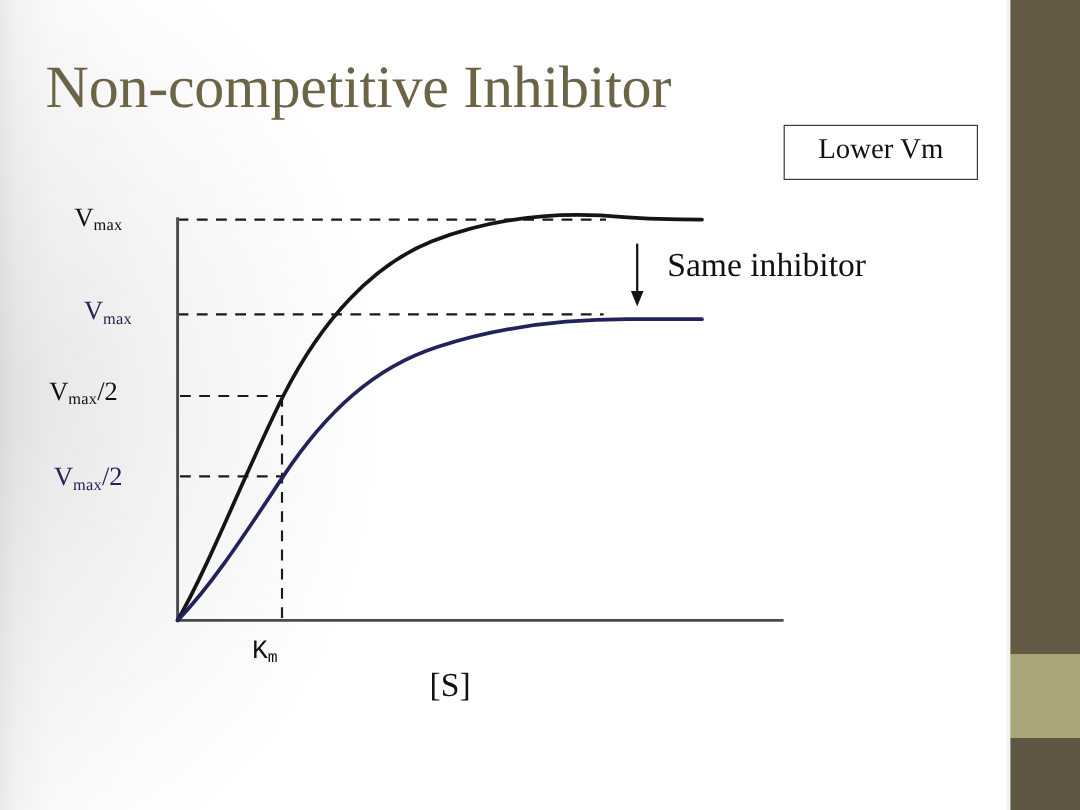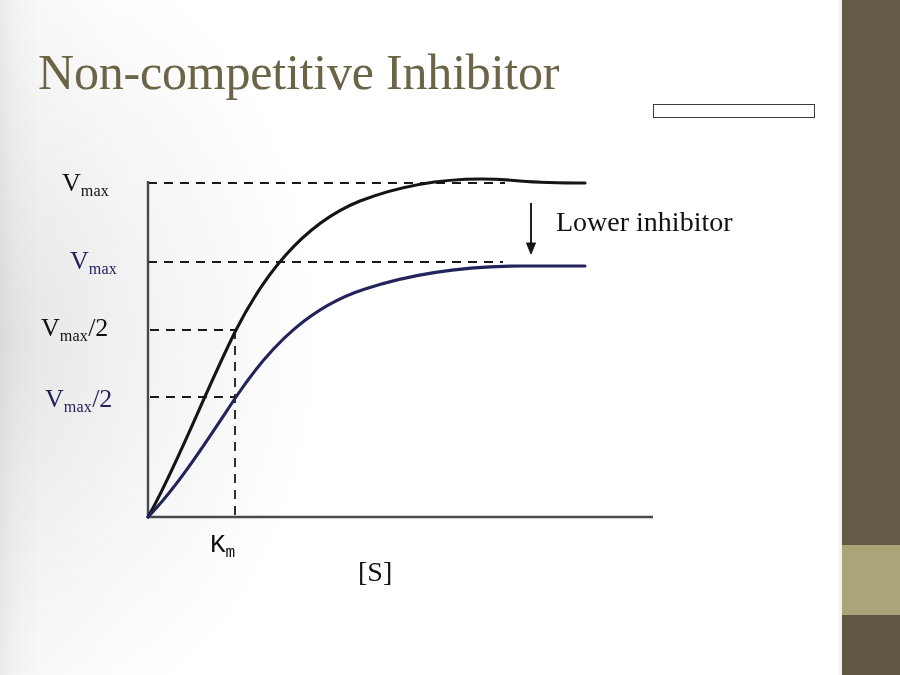--- a/index.html
+++ b/index.html
@@ -88,21 +88,21 @@
     top: 0;
     width: 900px;
     height: 675px;
   }
   #chart svg { display: block; }
 
   
   .lbl {
     position: absolute;
     white-space: nowrap;
-    font-size: 26px;
+    font-size: 22px;
     line-height: 1;
     color: #111111;
   }
   .lbl sub {
     font-size: 0.62em;
     vertical-align: baseline;
     position: relative;
     top: 0.30em;
     letter-spacing: 0.2px;
   }
@@ -123,20 +123,21 @@
 
   <div id="sidebar">
     <div class="bar-seg" id="bar-top" style="background:#645a45"></div>
     <div class="bar-seg" id="bar-accent" style="background:#aaa578"></div>
     <div class="bar-seg" id="bar-bottom" style="background:#5f5743"></div>
   </div>
 
   <div id="title" style="color: rgb(107, 100, 71);">Non-competitive Inhibitor</div>
 
   <div id="callout" style="border-color: rgb(58, 58, 58);">
+    <span class="cl-line">Lower Vm</span>
   </div>
 
   <div id="chart">
     <svg width="900" height="675" viewBox="0 0 900 675" xmlns="http://www.w3.org/2000/svg">
 
       <g stroke="#1a1a1a" stroke-width="1.8" stroke-dasharray="9,7" fill="none">
         <line x1="148" y1="183" x2="505" y2="183"></line>
         <line x1="148" y1="262" x2="503" y2="262"></line>
         <line x1="150" y1="330" x2="236" y2="330"></line>
         <line x1="150" y1="397" x2="236" y2="397"></line>
@@ -160,15 +161,15 @@
 
   <div class="lbl" id="lbl-vmax-top">V<sub>max</sub></div>
   <div class="lbl navy" id="lbl-vmax-inhib">V<sub>max</sub></div>
   <div class="lbl" id="lbl-vmax2-top">V<sub>max</sub>/2</div>
   <div class="lbl navy" id="lbl-vmax2-inhib">V<sub>max</sub>/2</div>
 
   <div class="lbl" id="lbl-km">K<sub>m</sub></div>
 
   <div class="lbl" id="lbl-s">[S]</div>
 
-  <div class="lbl" id="lbl-with-inhib">Lower inhibitor</div>
+  <div class="lbl" id="lbl-with-inhib">Same inhibitor</div>
 
 </div>
 
 </body></html>

